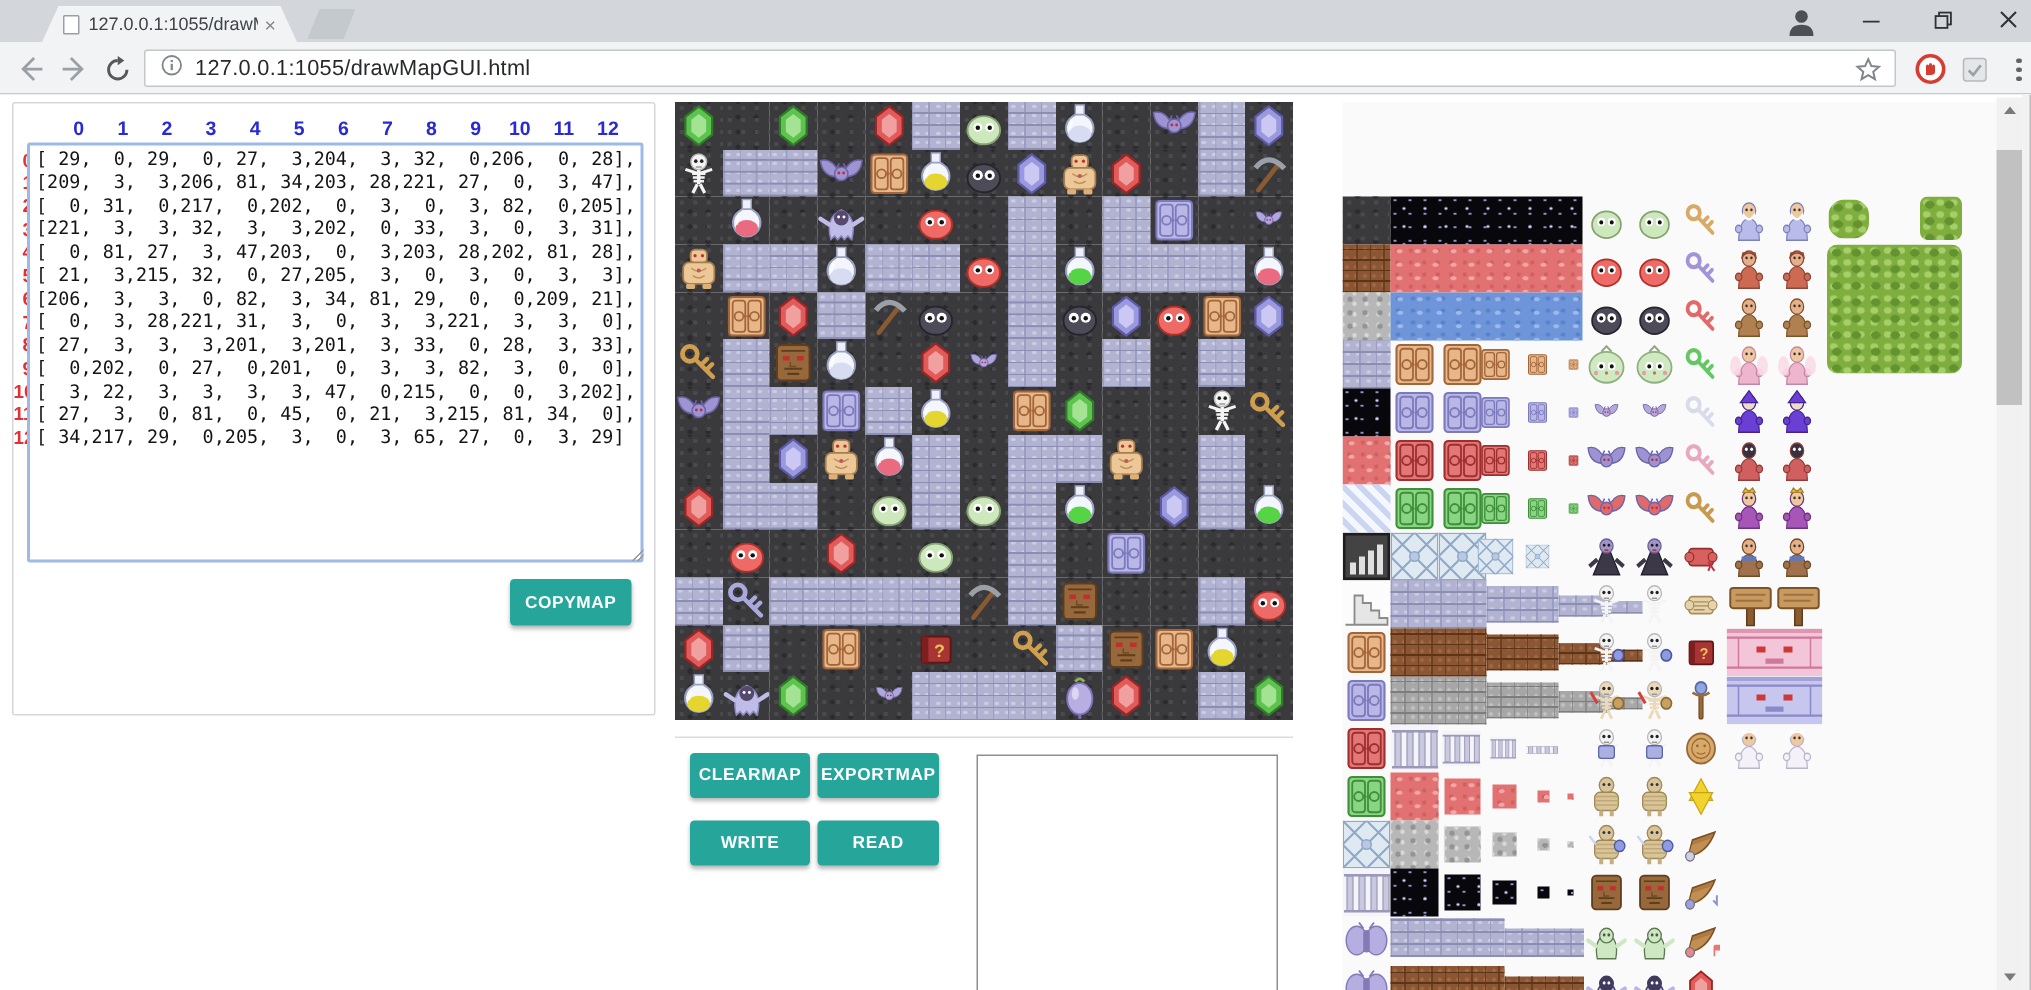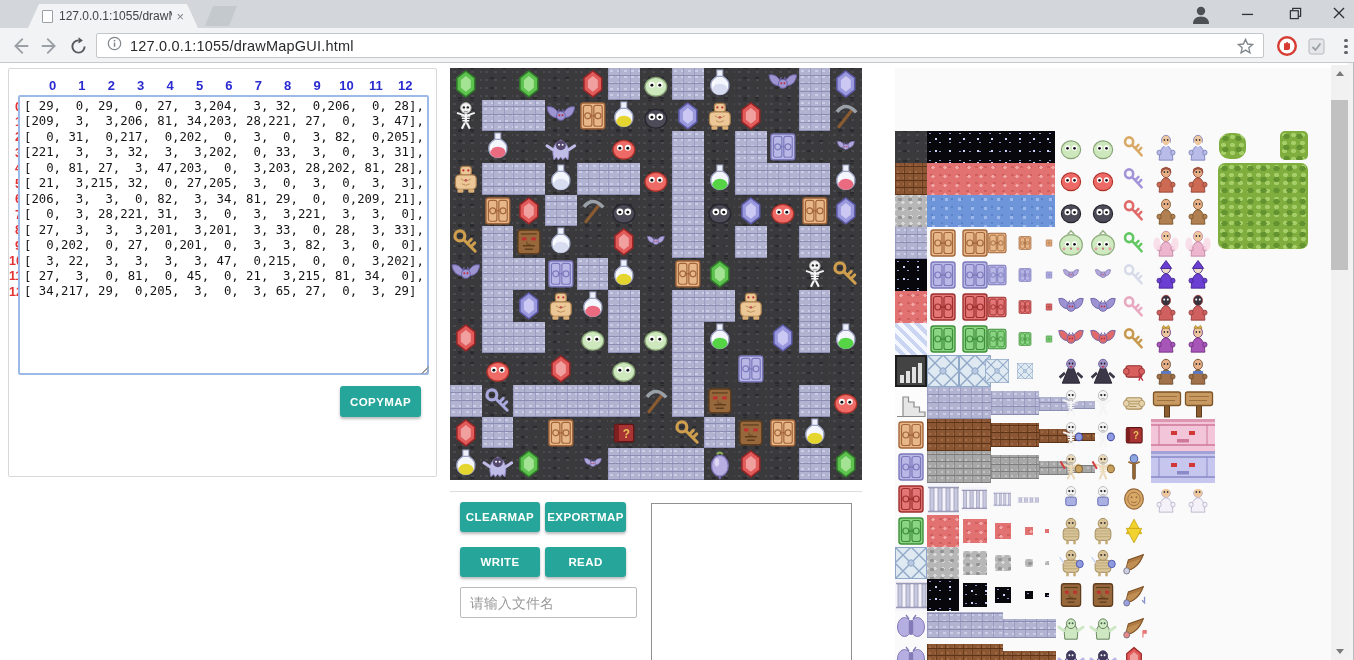--- a/index.html
+++ b/index.html
@@ -1011,21 +1011,20 @@
           <polygon points="16,8 21,12 21,20 16,24 11,20 11,12" fill="#abe79b" opacity=".9"></polygon>
         </svg>
       </div>
     </div>
 
   <div id="divider"></div>
   <button class="tealbtn" id="btn-clearmap">CLEARMAP</button>
   <button class="tealbtn" id="btn-exportmap">EXPORTMAP</button>
   <button class="tealbtn" id="btn-read">WRITE</button>
   <button class="tealbtn" id="btn-write">READ</button>
-  <input id="filename-input" placeholder="请输入文件名" style="">
   <div id="outbox"></div>
 
   <div id="tileset">
       <div class="ts-cell t-dark" style="left: 0px; top: 63px; width: 32px; height: 32px;"></div>
       <div class="ts-cell t-brownbrick" style="left: 0px; top: 95px; width: 32px; height: 32px;"></div>
       <div class="ts-cell t-graystone" style="left: 0px; top: 127px; width: 32px; height: 32px;"></div>
       <div class="ts-cell t-bluebrick" style="left: 0px; top: 159px; width: 32px; height: 32px;"></div>
       <div class="ts-cell t-black" style="left: 0px; top: 191px; width: 32px; height: 32px;"></div>
       <div class="ts-cell t-red" style="left: 0px; top: 223px; width: 32px; height: 32px;"></div>
       <div class="ts-cell t-stripes" style="left: 0px; top: 255px; width: 32px; height: 32px;"></div>

